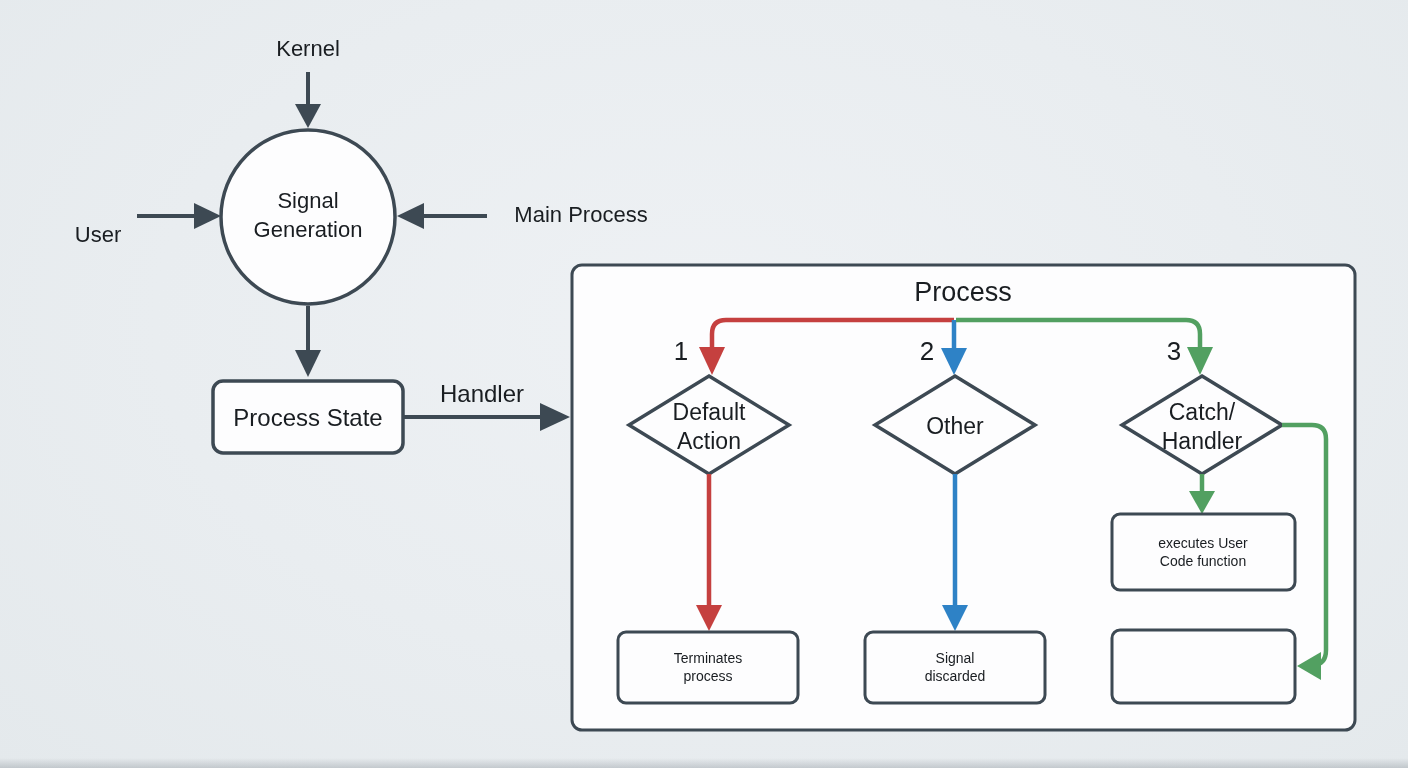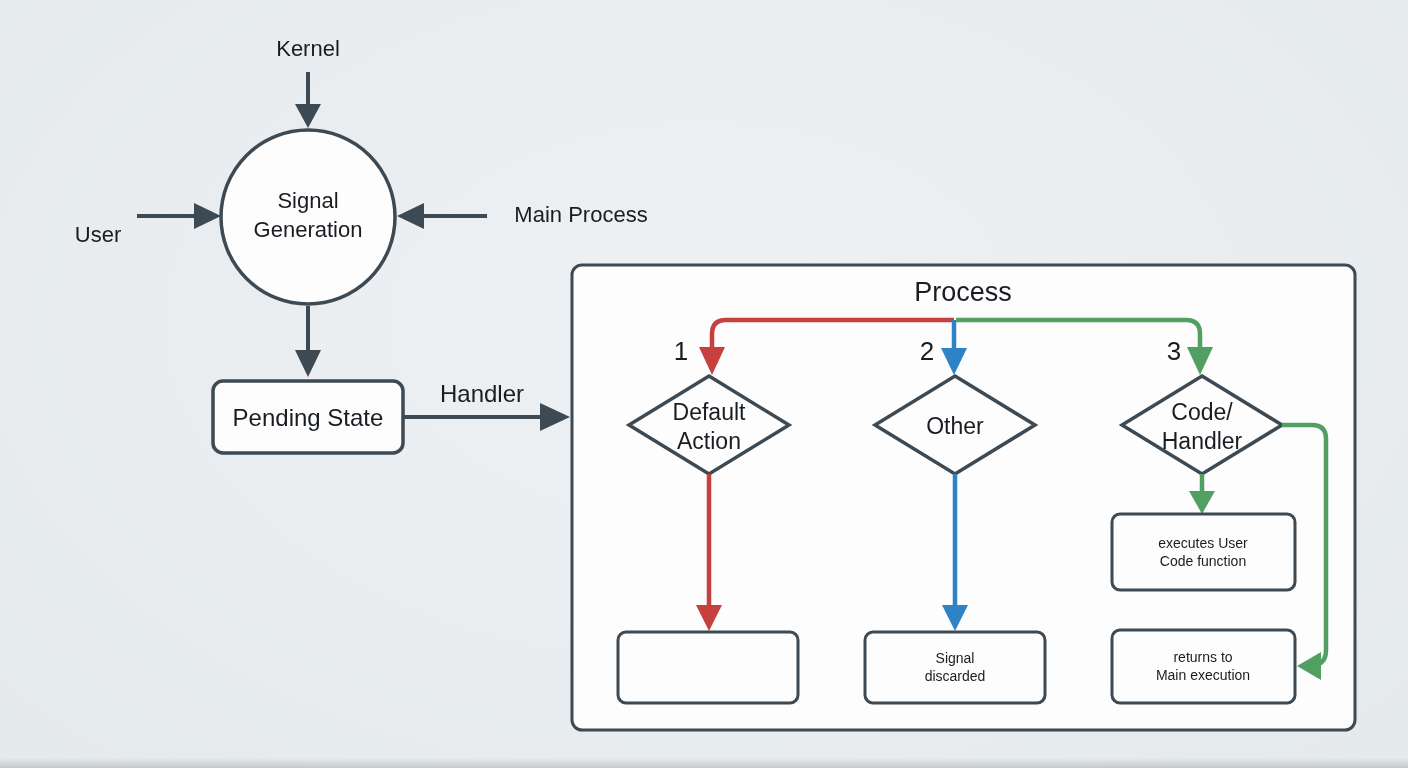--- a/index.html
+++ b/index.html
@@ -113,36 +113,36 @@
     <rect x="865" y="632" width="180" height="71" rx="8" stroke-width="3" class="node-shape"></rect>
     <rect x="1112" y="514" width="183" height="76" rx="8" stroke-width="3" class="node-shape"></rect>
     <rect x="1112" y="630" width="183" height="73" rx="8" stroke-width="3" class="node-shape"></rect>
   </svg>
 
   <div class="lbl lbl-main" style="left:308px; top:49px;">Kernel</div>
   <div class="lbl lbl-main" style="left:98px; top:215px;margin-top:20px;">User</div>
   <div class="lbl lbl-main" style="left:581px; top:215px;">Main Process</div>
   <div class="lbl lbl-main" style="left:308px; top:216px; line-height:1.3;">Signal
 Generation</div>
-  <div class="lbl lbl-node" style="left:308px; top:418px;">Pending State</div>
+  <div class="lbl lbl-node" style="left:308px; top:418px;">Process State</div>
   <div class="lbl lbl-node" style="left:482px; top:394px;">Handler</div>
 
   <div class="lbl lbl-title" style="left:963px; top:293px;">Process</div>
 
   <div class="lbl lbl-num" style="left:681px; top:351px;">1</div>
   <div class="lbl lbl-num" style="left:927px; top:351px;">2</div>
   <div class="lbl lbl-num" style="left:1174px; top:351px;">3</div>
 
   <div class="lbl lbl-diamond" style="left:709px; top:427px;text-align:center;">Default
 Action</div>
   <div class="lbl lbl-diamond" style="left:955px; top:426px;">Other</div>
-  <div class="lbl lbl-diamond" style="left:1202px; top:427px;">Code/
+  <div class="lbl lbl-diamond" style="left:1202px; top:427px;">Catch/
 Handler</div>
 
+  <div class="lbl lbl-box" style="left:708px; top:668px;">Terminates
+process</div>
   <div class="lbl lbl-box" style="left:955px; top:668px;">Signal
 discarded</div>
   <div class="lbl lbl-box" style="left:1203px; top:553px;">executes User
 Code function</div>
-  <div class="lbl lbl-box" style="left:1203px; top:667px;">returns to
-Main execution</div>
 
   <div class="bottom-fade"></div>
 </div>
 
 </body></html>

